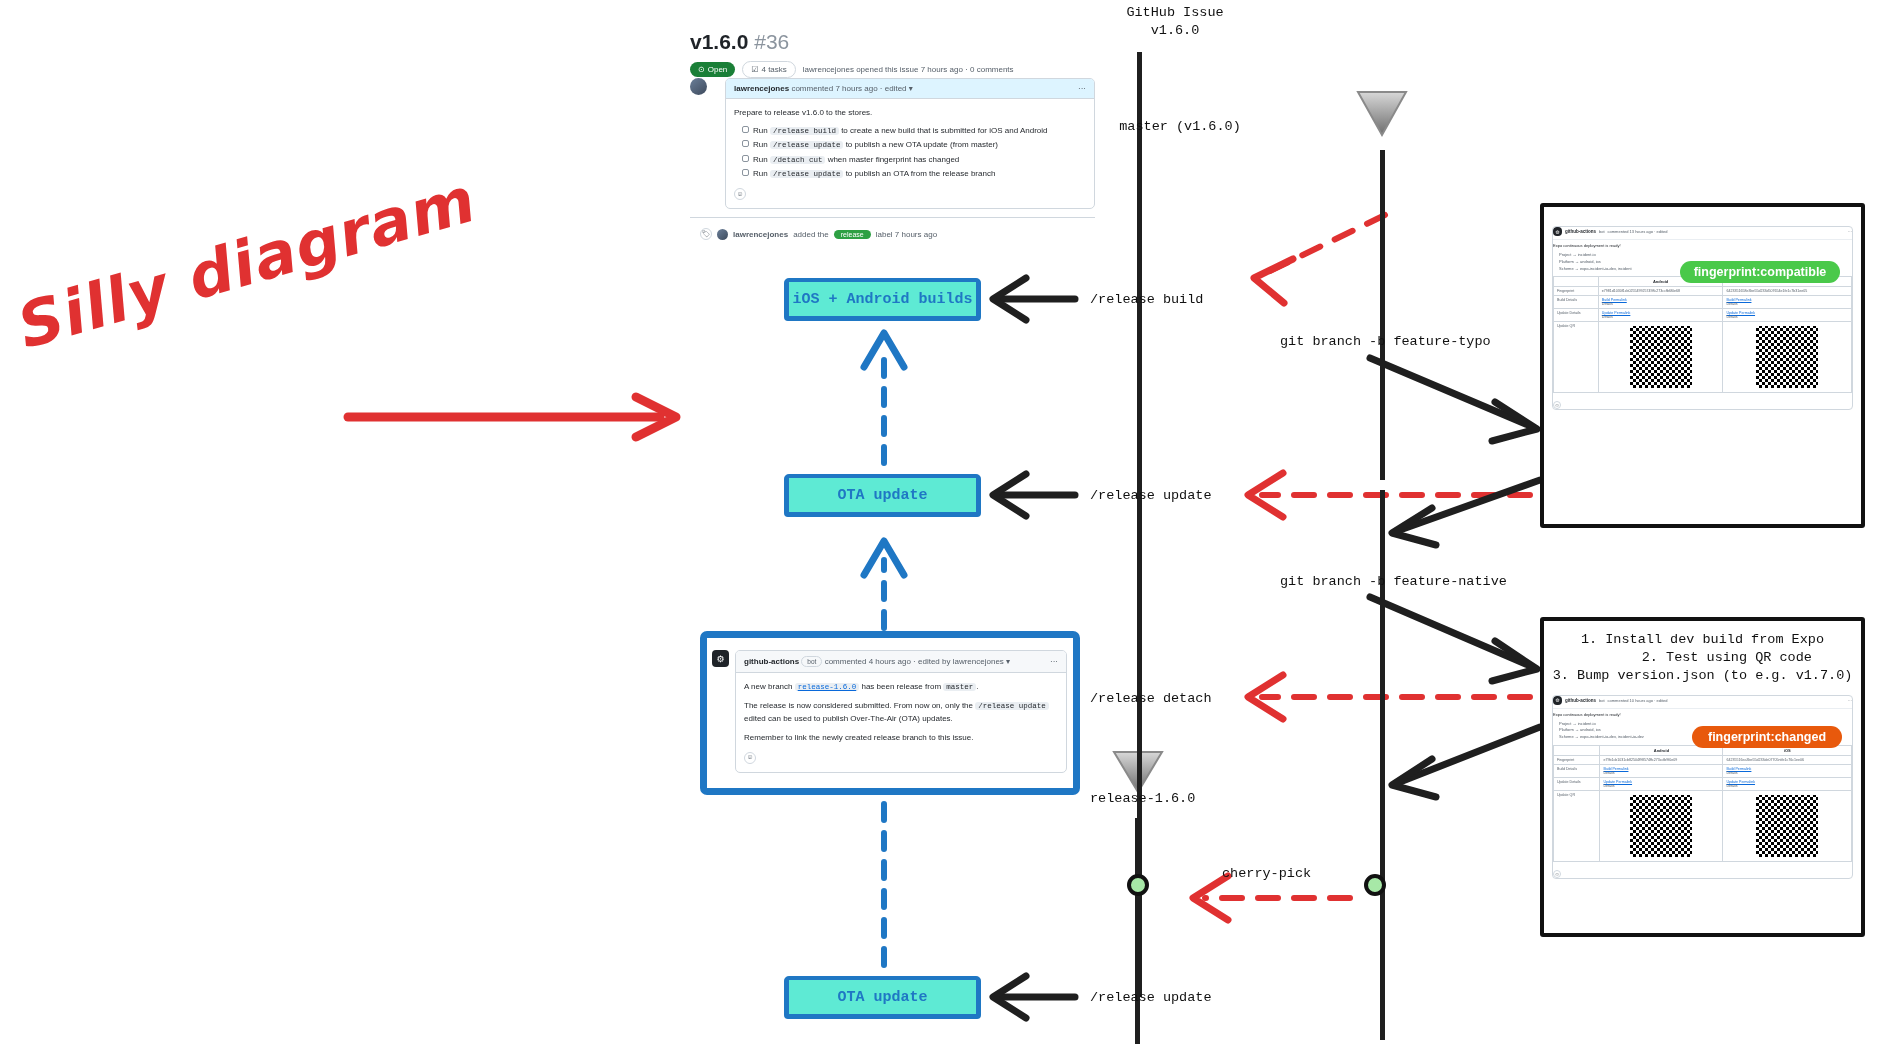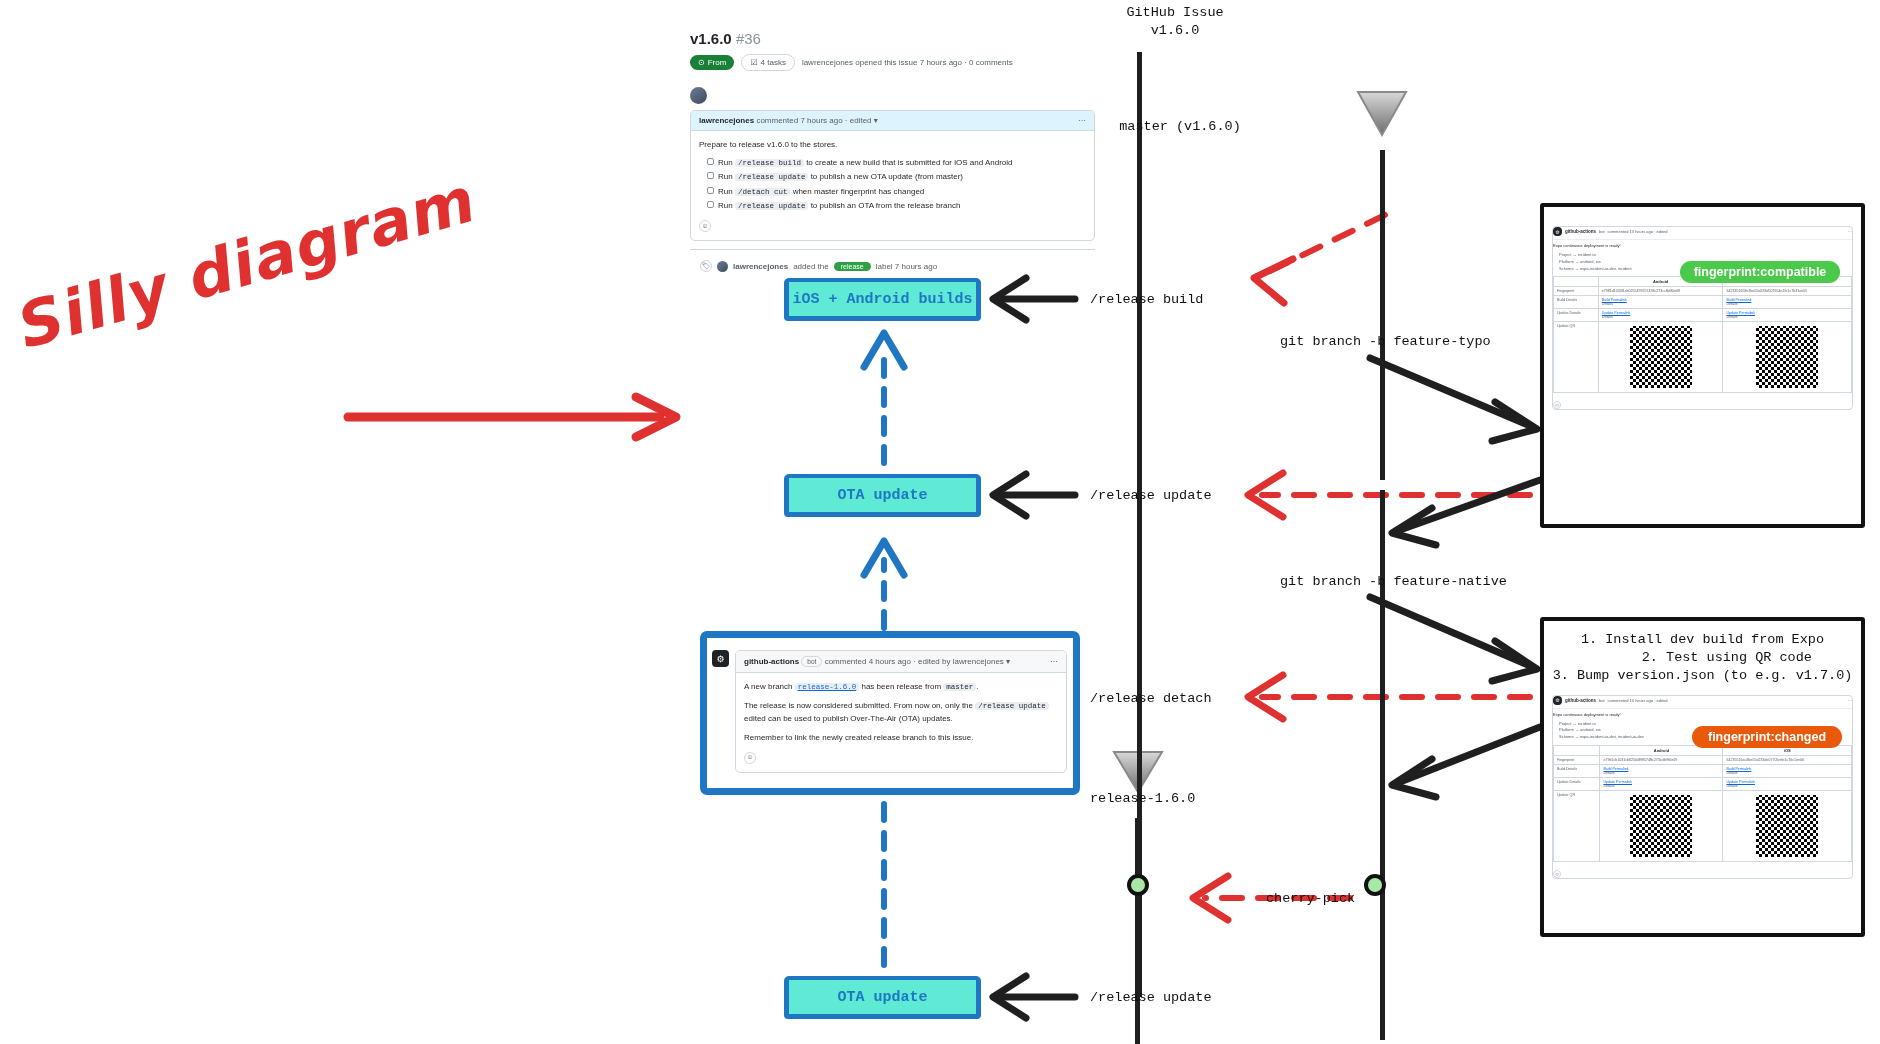--- a/index.html
+++ b/index.html
@@ -20,34 +20,34 @@
     position:absolute; left:0; top:20px;
     font-family:"DejaVu Sans", sans-serif;
     font-size:62px; font-weight:700; font-style:italic;
     color:#e03131; letter-spacing:1px;
     transform:rotate(-16deg); transform-origin:left bottom;
     white-space:nowrap;
   }
 
   
   #issue-card { left:690px; top:30px; width:405px; }
-  #issue-title { font-size:15px; color:#1f2328; font-weight:600; }
+  #issue-title { font-size:21px; color:#1f2328; font-weight:600; }
   #issue-title .num { color:#8b949e; font-weight:400; }
   #issue-meta { display:flex; align-items:center; gap:7px; margin-top:7px; }
   .gh-open {
     background:#1a7f37; color:#fff; border-radius:999px;
     font-size:8px; padding:3px 8px; display:flex; align-items:center; gap:3px;
   }
   .gh-tasks {
     border:1px solid #d0d7de; border-radius:999px; color:#57606a;
     font-size:8px; padding:3px 8px; display:flex; align-items:center; gap:3px;
   }
   #issue-meta-text { font-size:8px; color:#57606a; }
 
-  #comment-1 { margin-top:16px; display:flex; gap:6px;flex-direction:column; }
+  #comment-1 { margin-top:0; display:flex; gap:18px; }
   .avatar {
     width:17px; height:17px; border-radius:50%;
     background:linear-gradient(140deg,#6b7f99,#3d4a5c); flex:none;
   }
   .avatar.bot {
     border-radius:4px; background:#1f2328;
     display:flex; align-items:center; justify-content:center;
     color:#fff; font-size:9px;
   }
   .comment-box { flex:1; border:1px solid #d0d7de; border-radius:5px; overflow:hidden; }
@@ -149,21 +149,21 @@
   }
   #lbl-issue { left:1085px; top:4px; text-align:center; width:180px; }
   #lbl-master { left:1090px; top:118px; width:180px; text-align:center; }
   #lbl-rel-build  { left:1090px; top:291px; }
   #lbl-rel-upd-1  { left:1090px; top:487px; }
   #lbl-rel-detach { left:1090px; top:690px; }
   #lbl-release160 { left:1090px; top:790px; }
   #lbl-rel-upd-2  { left:1090px; top:989px; }
   #lbl-git-typo   { left:1280px; top:333px; }
   #lbl-git-native { left:1280px; top:573px; }
-  #lbl-cherry     { left:1222px; top:890px;margin-left:44px; }
+  #lbl-cherry     { left:1222px; top:865px; }
 
   
   .vline { background:#1f1f1f; width:5px; }
   #line-issue { left:1137px; top:52px; height:945px; }
   #line-master-top { left:1380px; top:150px; height:330px; }
   #line-master-bot { left:1380px; top:490px; height:550px; }
   #line-release { left:1135px; top:818px; height:226px; }
   .commit-dot {
     width:22px; height:22px; border-radius:50%;
     background:#a7e8a7; border:4px solid #111;
@@ -251,21 +251,21 @@
 </div>
 
 <div class="abs" id="issue-card">
   <div id="issue-title">
     <span>v1.6.0</span>
     <span class="num">#36</span>
   </div>
   <div id="issue-meta">
     <span class="gh-open">
       <span>⊙</span>
-      <span>From</span>
+      <span>Open</span>
     </span>
     <span class="gh-tasks">
       <span>☑</span>
       <span>4 tasks</span>
     </span>
     <span id="issue-meta-text">lawrencejones opened this issue 7 hours ago · 0 comments</span>
   </div>
 
   <div id="comment-1">
     <div class="avatar"></div>

